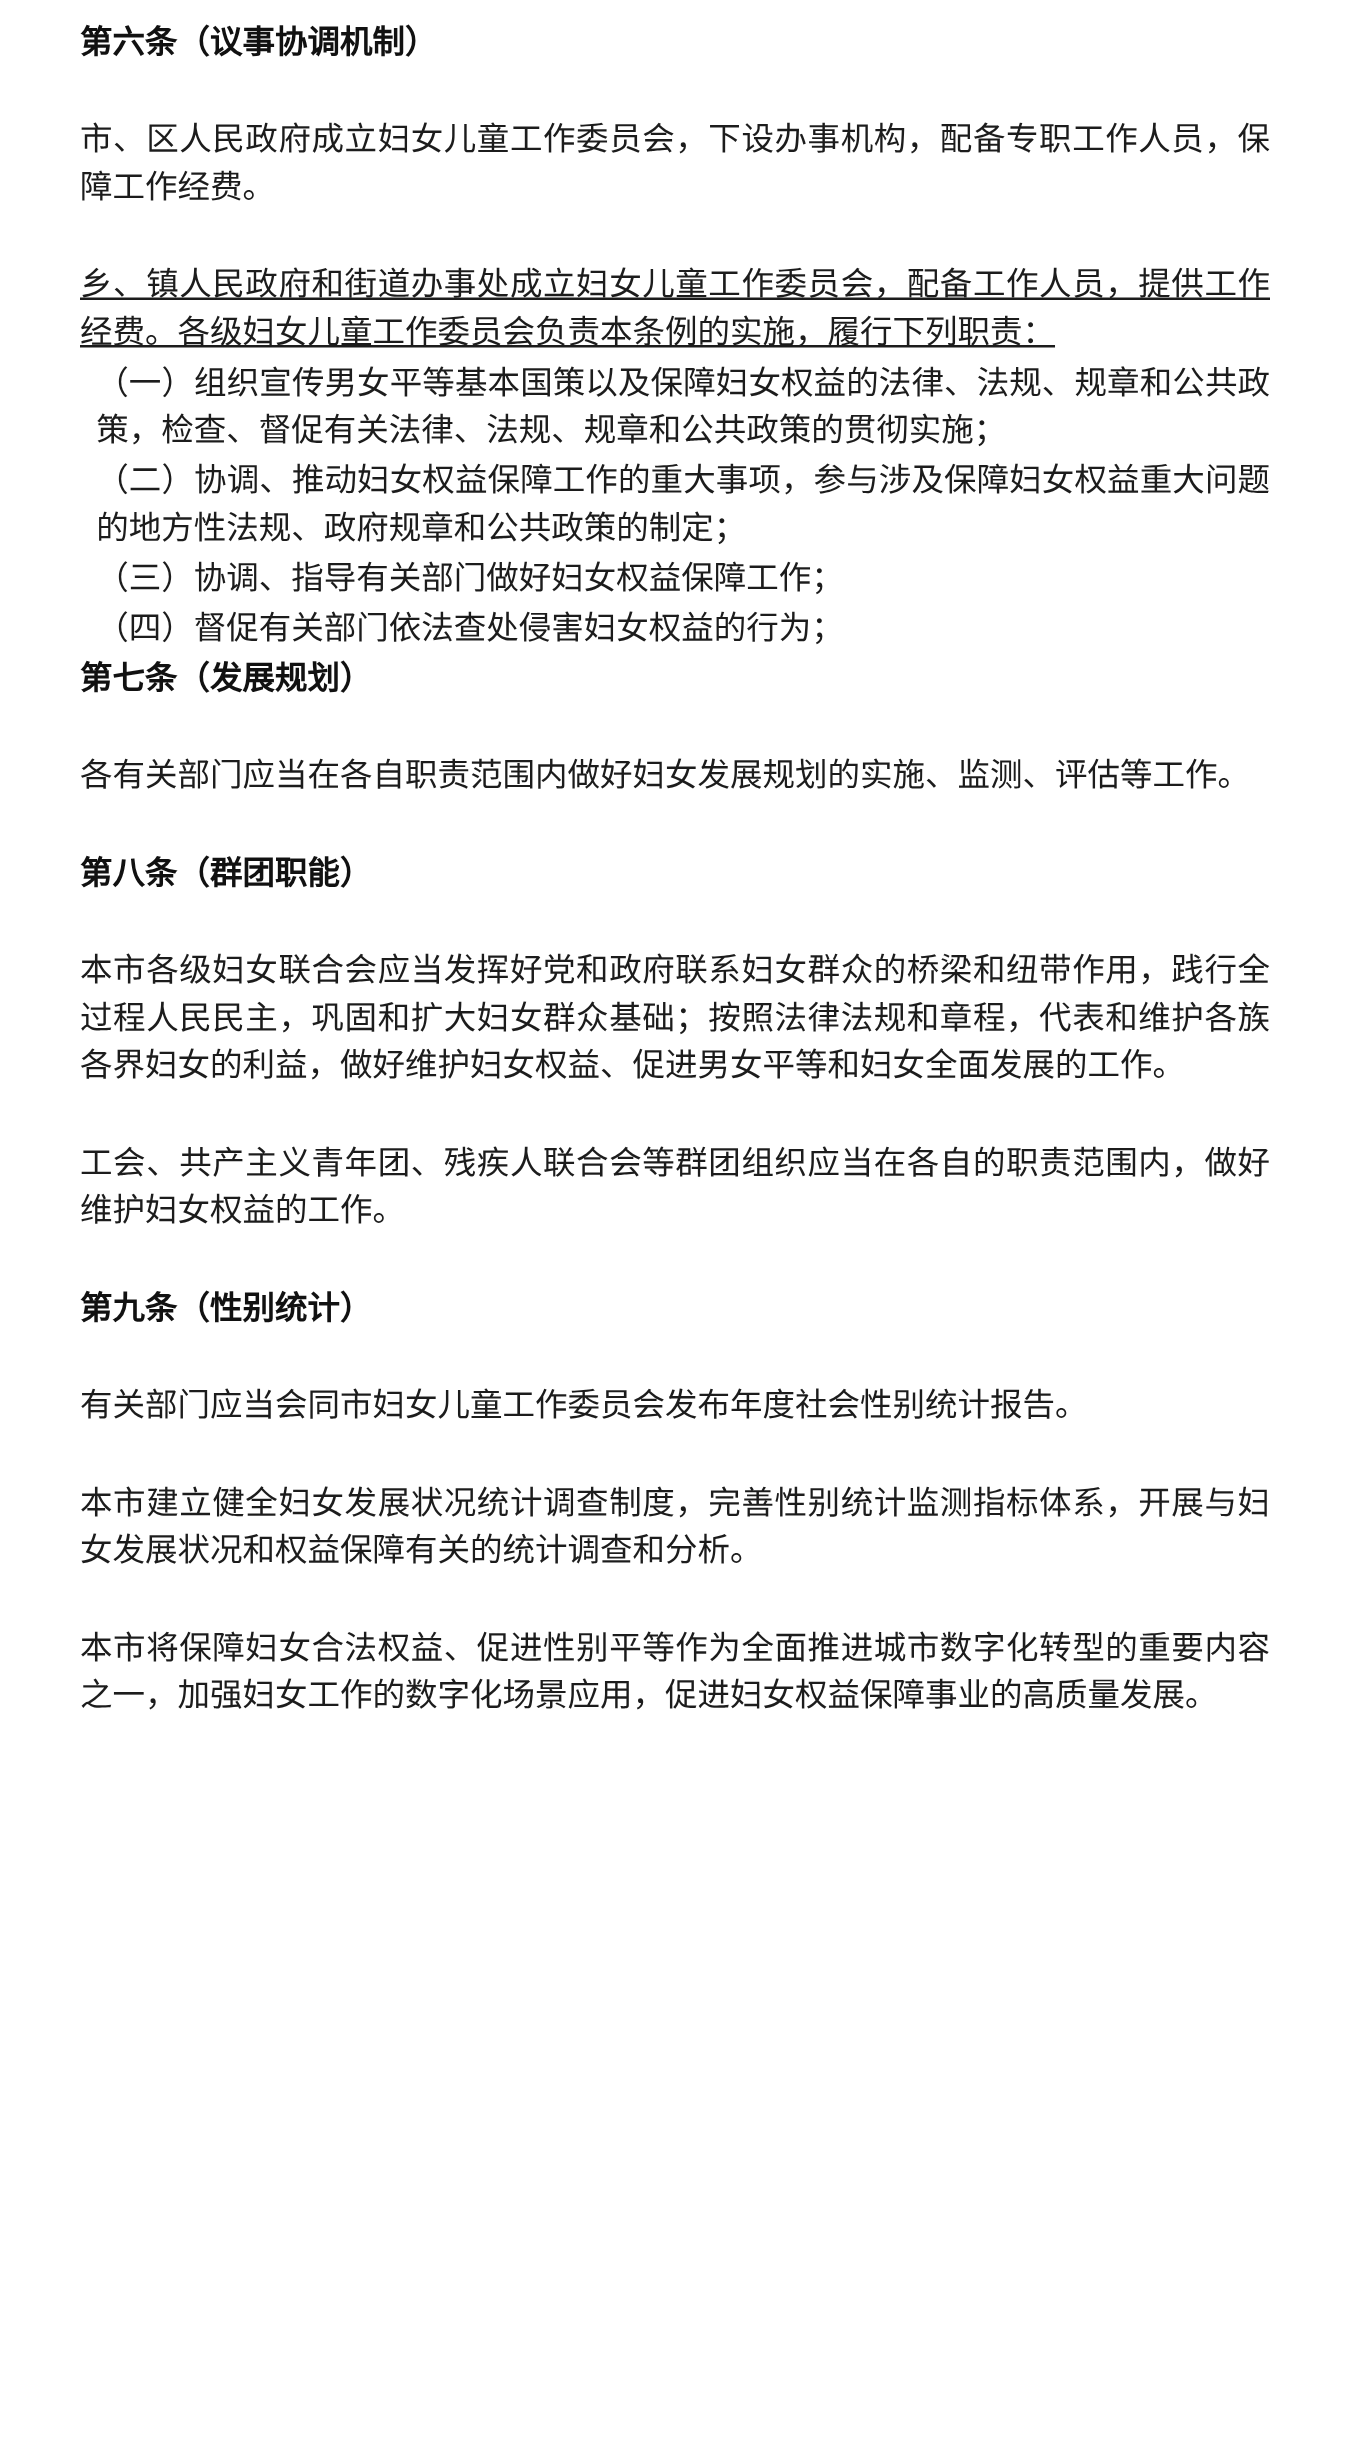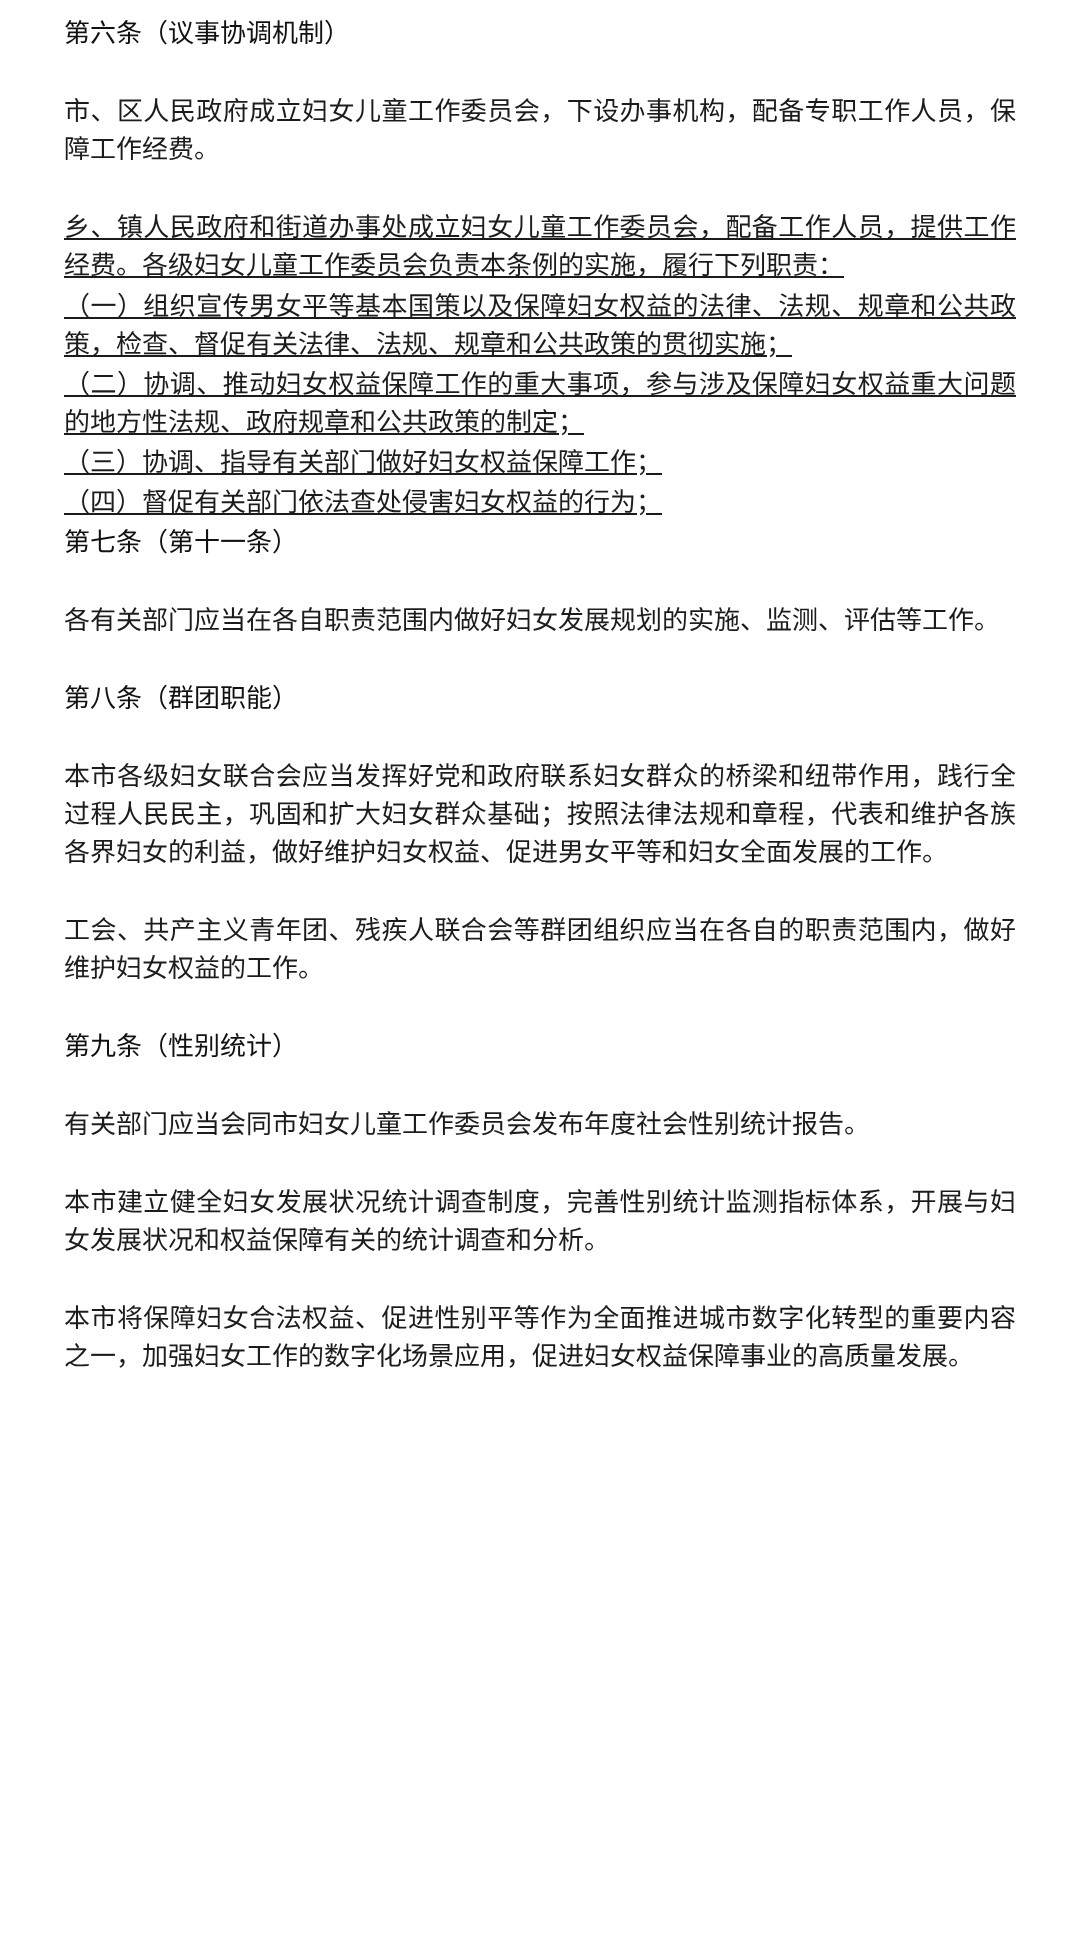--- a/index.html
+++ b/index.html
@@ -15,52 +15,51 @@
   }
   .article-body {
     color: #1c1c1c;
     font-size: 26px;
     line-height: 38px;
     text-align: justify;
   }
   .article-body h2.heading {
     font-size: 26px;
     line-height: 38px;
-    font-weight: 400;
+    font-weight: 700;
     color: #111111;
     margin: 0 0 40px 0;
   }
   .article-body p.paragraph {
     margin: 0 0 40px 0;
   }
   .article-body p.tight {
     margin-bottom: 3px;
     text-decoration: underline;
   }
   .article-body p.list-item {
-    margin: 0 0 2px 0;
-    text-decoration: underline;
+    margin: 0 0 2px 13px;
   }
   .article-body p.list-item.list-end {
     margin-bottom: 40px;
   }
 </style>
 </head>
 <body>
 
 <div class="page">
   <main class="article-body">
       <h2 class="heading">第六条（议事协调机制）</h2>
       <p class="paragraph">市、区人民政府成立妇女儿童工作委员会，下设办事机构，配备专职工作人员，保障工作经费。</p>
       <p class="paragraph tight">乡、镇人民政府和街道办事处成立妇女儿童工作委员会，配备工作人员，提供工作经费。各级妇女儿童工作委员会负责本条例的实施，履行下列职责：</p>
       <p class="list-item">（一）组织宣传男女平等基本国策以及保障妇女权益的法律、法规、规章和公共政策，检查、督促有关法律、法规、规章和公共政策的贯彻实施；</p>
       <p class="list-item">（二）协调、推动妇女权益保障工作的重大事项，参与涉及保障妇女权益重大问题的地方性法规、政府规章和公共政策的制定；</p>
       <p class="list-item">（三）协调、指导有关部门做好妇女权益保障工作；</p>
       <p class="list-item">（四）督促有关部门依法查处侵害妇女权益的行为；</p>
-      <h2 class="heading">第七条（第十一条）</h2>
+      <h2 class="heading">第七条（发展规划）</h2>
       <p class="paragraph">各有关部门应当在各自职责范围内做好妇女发展规划的实施、监测、评估等工作。</p>
       <h2 class="heading">第八条（群团职能）</h2>
       <p class="paragraph">本市各级妇女联合会应当发挥好党和政府联系妇女群众的桥梁和纽带作用，践行全过程人民民主，巩固和扩大妇女群众基础；按照法律法规和章程，代表和维护各族各界妇女的利益，做好维护妇女权益、促进男女平等和妇女全面发展的工作。</p>
       <p class="paragraph">工会、共产主义青年团、残疾人联合会等群团组织应当在各自的职责范围内，做好维护妇女权益的工作。</p>
       <h2 class="heading">第九条（性别统计）</h2>
       <p class="paragraph">有关部门应当会同市妇女儿童工作委员会发布年度社会性别统计报告。</p>
       <p class="paragraph">本市建立健全妇女发展状况统计调查制度，完善性别统计监测指标体系，开展与妇女发展状况和权益保障有关的统计调查和分析。</p>
       <p class="paragraph">本市将保障妇女合法权益、促进性别平等作为全面推进城市数字化转型的重要内容之一，加强妇女工作的数字化场景应用，促进妇女权益保障事业的高质量发展。</p>
     </main>
 </div>

